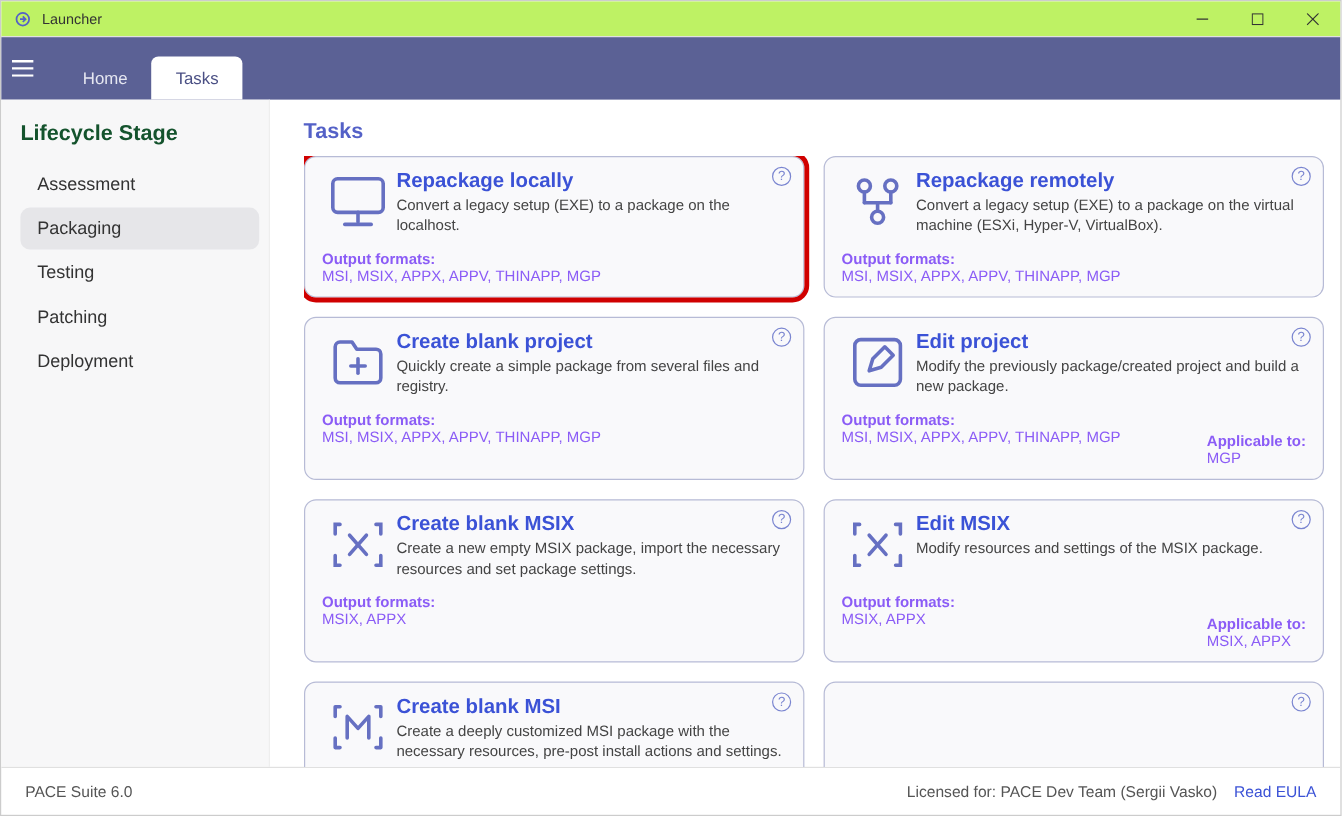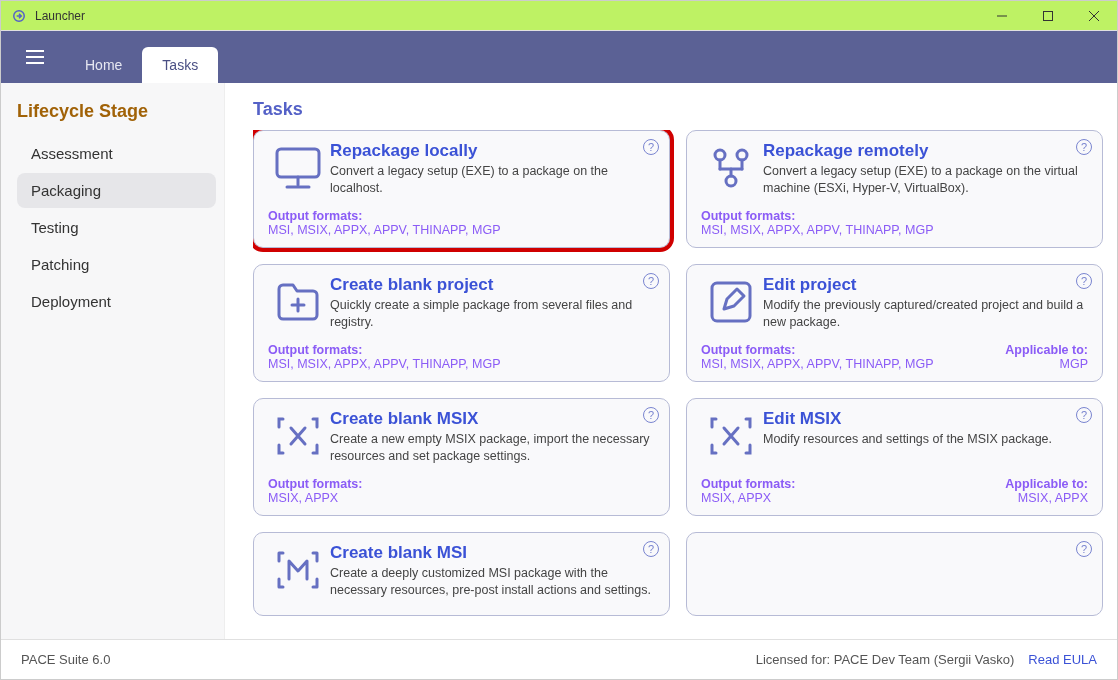--- a/index.html
+++ b/index.html
@@ -35,21 +35,21 @@
     width: 46px; height: 30px;
     display: flex; align-items: center; justify-content: center;
     font-size: 14px; color: #333;
   }
   
   .ribbon {
     height: 52px;
     background: #5b6195;
     display: flex;
     align-items: flex-end;
-    padding-left: 16px;
+    padding-left: 0;
   }
   .hamburger {
     width: 36px; height: 36px;
     display: flex; align-items: center; justify-content: center;
     margin-right: 12px; margin-bottom: 8px;
     color: #fff;
   }
   .tab {
     padding: 10px 20px 10px 20px;
     color: #e6e7f1;
@@ -67,21 +67,21 @@
     display: flex;
     overflow: hidden;
   }
   .sidebar {
     width: 224px;
     background: #f7f7f8;
     padding: 18px 8px 8px 16px;
     border-right: 1px solid #eee;
   }
   .sidebar-title {
-    color: #a16207;
+    color: #14532d;
     font-size: 18px;
     font-weight: 600;
     margin-bottom: 14px;
   }
   .stage-item {
     font-size: 15px;
     color: #333;
     padding: 9px 14px;
     border-radius: 8px;
     cursor: pointer;
@@ -159,21 +159,21 @@
     display: flex; align-items: center; justify-content: center;
   }
   .card-meta {
     display: flex;
     justify-content: space-between;
     gap: 16px;
     margin-top: 6px;
   }
   .meta-col { font-size: 12.5px; color: #8b5cf6; }
   .meta-col .label { font-weight: 600; }
-  .meta-col.right { text-align: right; }
+  .meta-col.right { text-align: left; margin-top: 18px; }
   
   .cards-scroll::-webkit-scrollbar { width: 16px; }
   .cards-scroll::-webkit-scrollbar-track { background: #f0f0f0; }
   .cards-scroll::-webkit-scrollbar-thumb { background: #c8c8c8; border-radius: 2px; }
   
   .footer {
     height: 40px;
     border-top: 1px solid #e0e0e0;
     display: flex;
     align-items: center;
@@ -319,21 +319,21 @@
           <div class="card-help">?</div>
           <div class="card-top">
             <div class="card-icon">
               <svg width="50" height="46" viewBox="0 0 50 46" fill="none" stroke="#6670c2" stroke-width="3" stroke-linecap="round" stroke-linejoin="round">
                   <rect x="6" y="4" width="38" height="38" rx="5"></rect>
                   <path d="M18 30 l3 -10 l10 -10 l7 7 l-10 10 z"></path>
                 </svg>
             </div>
             <div class="card-body">
               <div class="card-title">Edit project</div>
-              <div class="card-desc">Modify the previously captured/created project and build a new package.</div>
+              <div class="card-desc">Modify the previously package/created project and build a new package.</div>
             </div>
           </div>
           <div class="card-meta">
             <div class="meta-col">
               <div class="label">Output formats:</div>
               <div>MSI, MSIX, APPX, APPV, THINAPP, MGP</div>
             </div>
             <div class="meta-col right">
               <div class="label">Applicable to:</div>
               <div>MGP</div>

